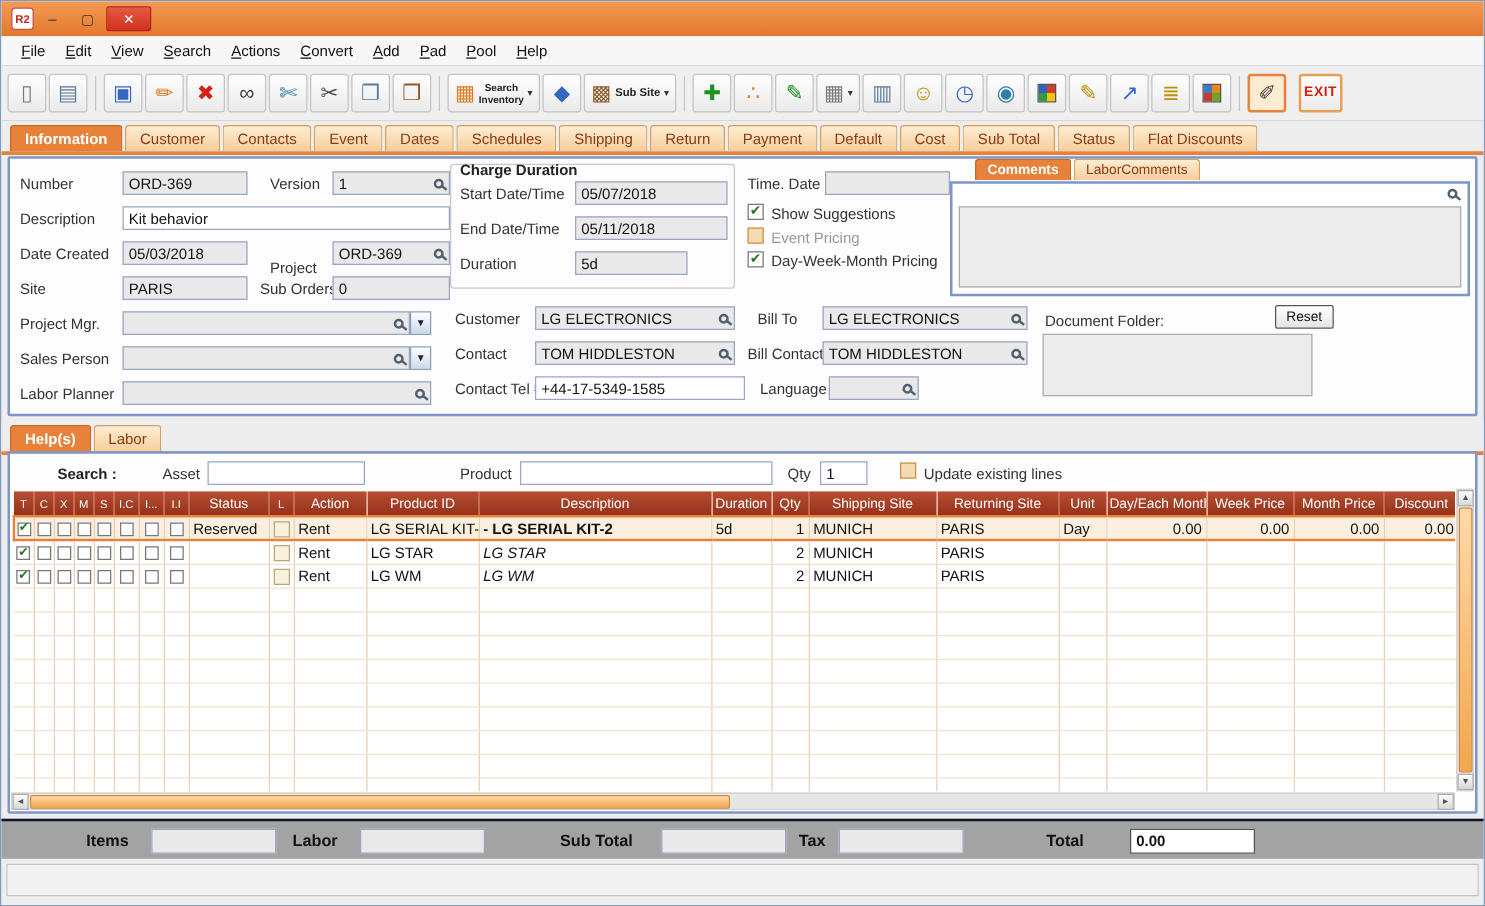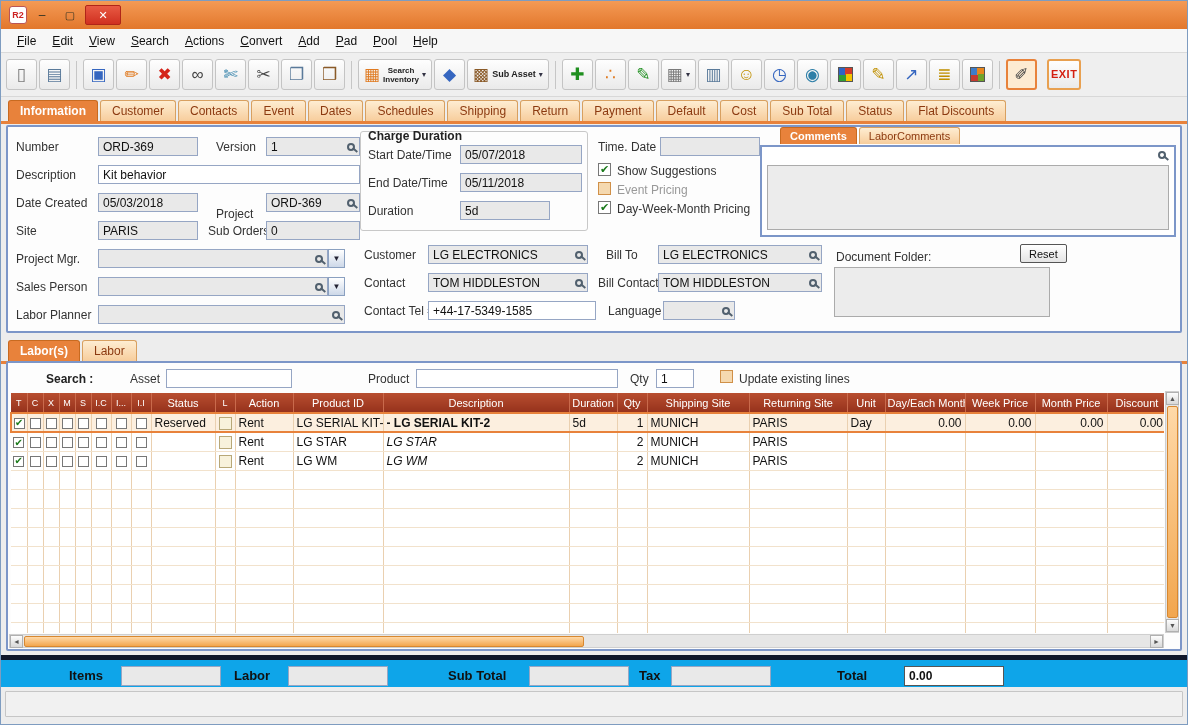--- a/index.html
+++ b/index.html
@@ -78,21 +78,21 @@
   .itable td.boldtxt{font-weight:bold;}
   .itable td.ital{font-style:italic;}
   .itable td.num{text-align:right;}
 
   
   .sb-track{position:absolute;background:#E6E6E6;border:1px solid #CFCFCF;}
   .sb-arrow{position:absolute;width:13px;height:13px;background:linear-gradient(#FDFDFD,#D8D8D8);border:1px solid #B0B0B0;display:flex;align-items:center;justify-content:center;font-size:7px;color:#555;}
   .sb-thumb{position:absolute;background:linear-gradient(#FFD9A8,#F2A64E);border:1px solid #D88830;border-radius:2px;}
 
   
-  .totals{position:absolute;left:0;right:0;top:654px;height:32px;border-top:5px solid #0f172a;background:#0ea5e9;}
+  .totals{position:absolute;left:0;right:0;top:654px;height:32px;border-top:2px solid #0f172a;background:#a3a3a3;}
   .totals .lbl{font-weight:bold;font-size:13px;color:#111;}
   .totals .fld{height:20px;}
   .totals .fld.total{background:#fff;border:1px solid #555;font-weight:bold;}
   .statusbar{position:absolute;left:4px;right:4px;top:690px;height:26px;background:#F1F1F1;border:1px solid #C6C6C6;border-radius:1px;}
 </style>
 </head>
 <body>
 
 <div class="window">
 
@@ -155,21 +155,21 @@
           <span>Search</span>
           <span>Inventory</span>
         </span>
       <span class="dd">▾</span>
     </button>
     <button class="tbtn">
         <span class="g-blue">◆</span>
       </button>
     <button class="tbtn wide">
       <span class="g-brown">▩</span>
-      <span class="one-line">Sub Asset</span>
+      <span class="one-line">Sub Site</span>
       <span class="dd">▾</span>
     </button>
     <span class="tsep"></span>
     <button class="tbtn">
         <span class="g-green">✚</span>
       </button>
     <button class="tbtn">
         <span class="g-orange">∴</span>
       </button>
     <button class="tbtn">
@@ -353,21 +353,21 @@
         <span class="val"></span>
         <span class="mag"></span>
       </div>
 
     <span class="lbl" style="left:828px;top:123px">Document Folder:</span>
     <div class="btn" style="left:1012px;top:117px">Reset</div>
     <div class="grayarea" style="left:826px;top:140px;width:216px;height:50px"></div>
   </div>
 
   <div class="tabbar" style="position:absolute;left:0;right:0;top:336px;">
-    <span class="tab active">Labor(s)</span>
+    <span class="tab active">Help(s)</span>
     <span class="tab">Labor</span>
   </div>
 
   <div class="panel items-panel" style="top:360px;height:290px;">
 
     <span class="lbl b" style="left:38px;top:9px">Search :</span>
     <span class="lbl" style="left:122px;top:9px">Asset</span>
     <div class="fld white" style="left:158px;top:6px;width:126px">
         <span class="val"></span>
       </div>

